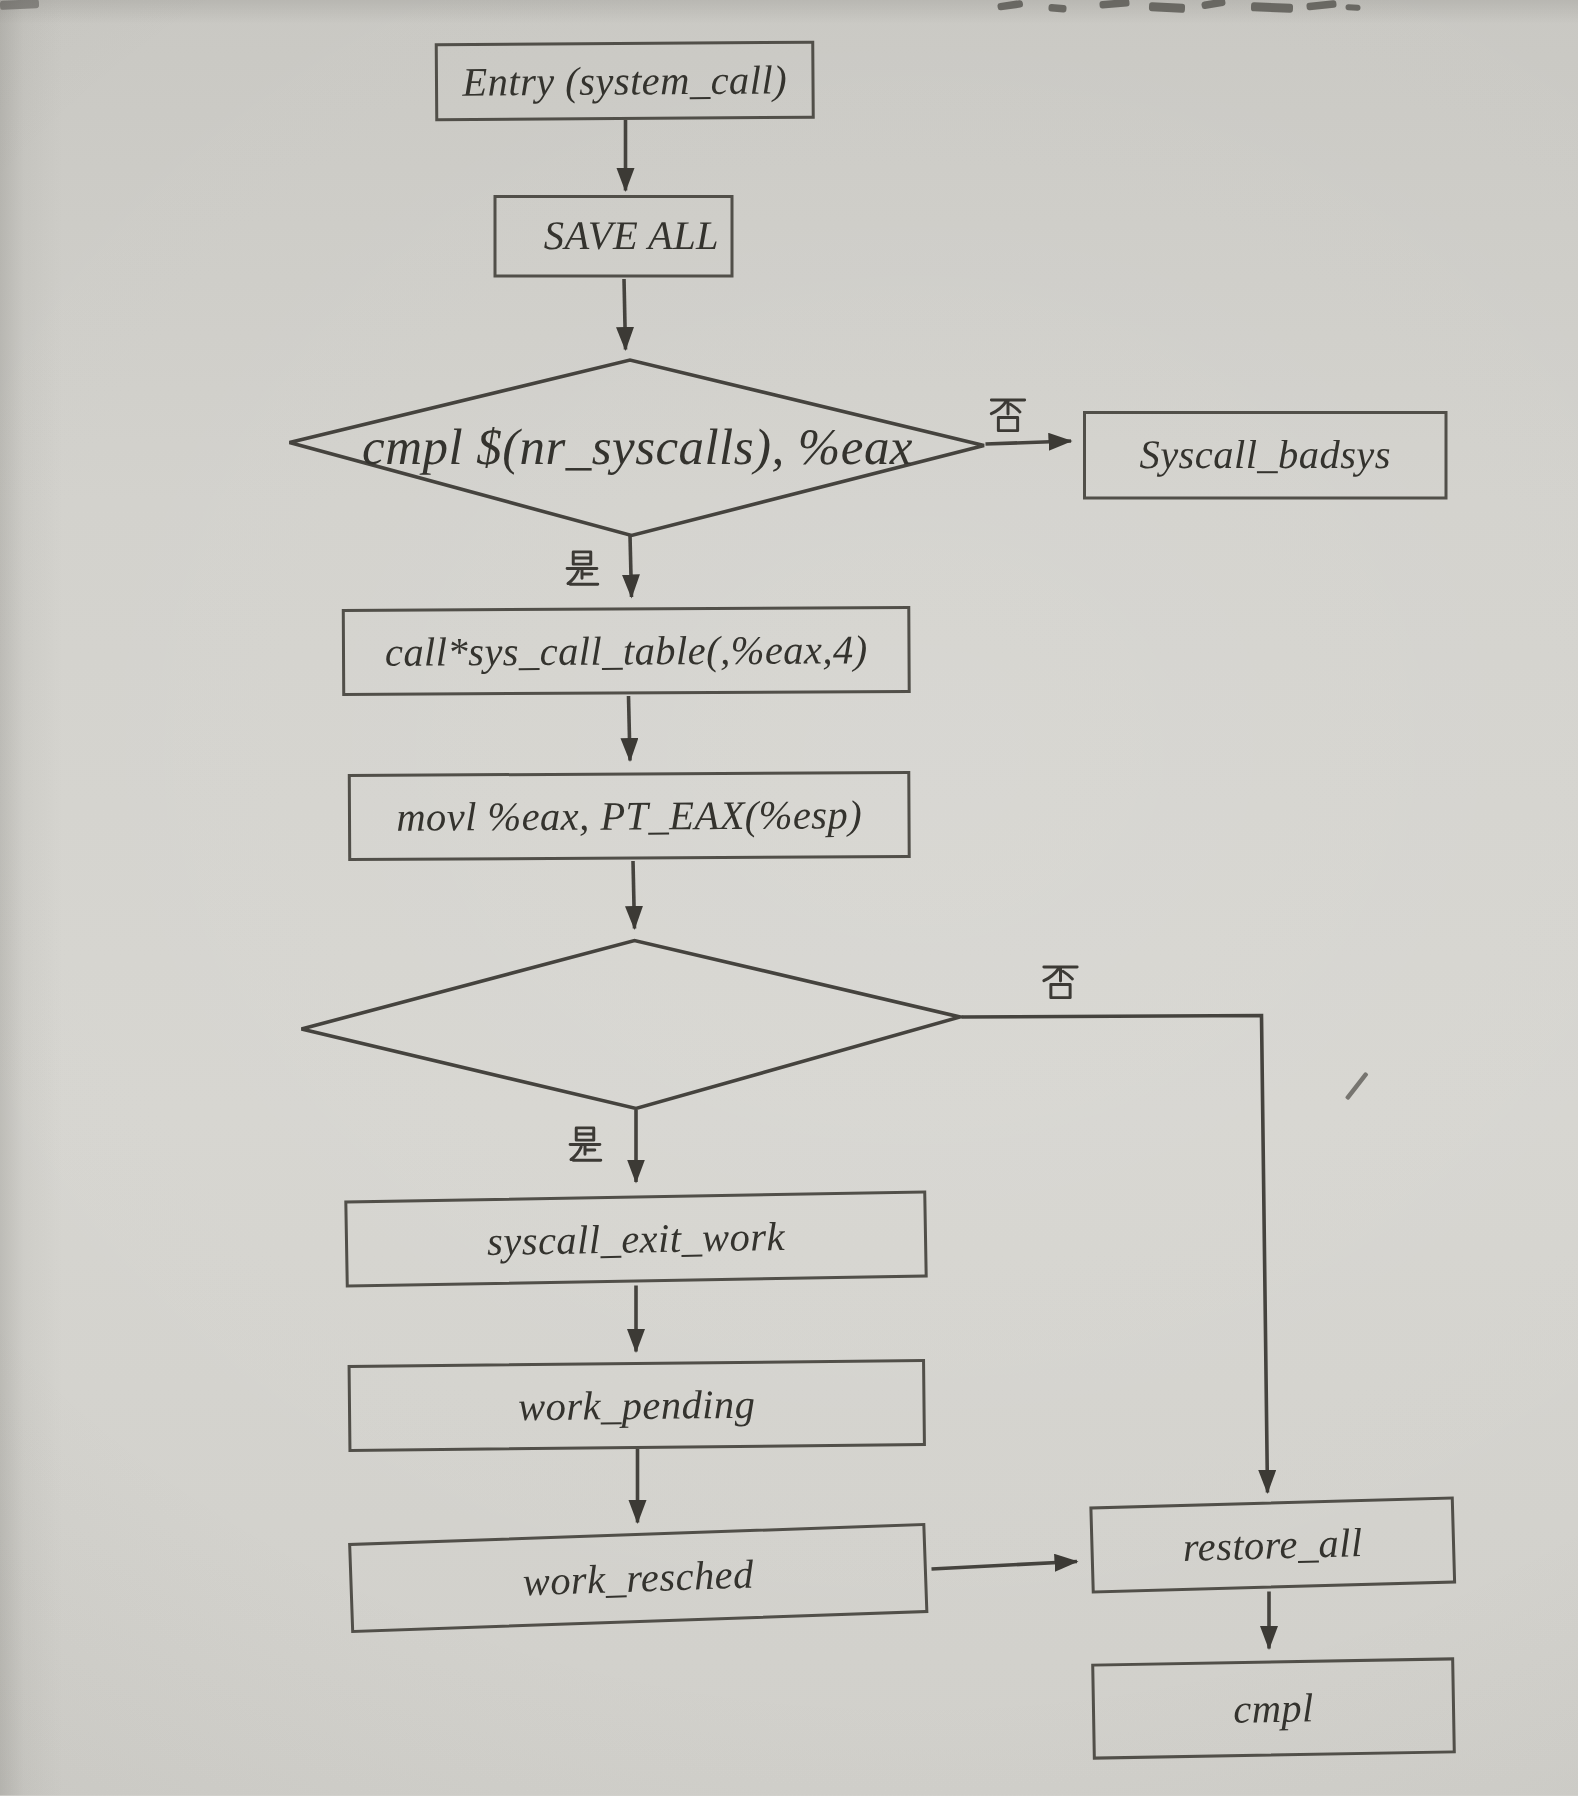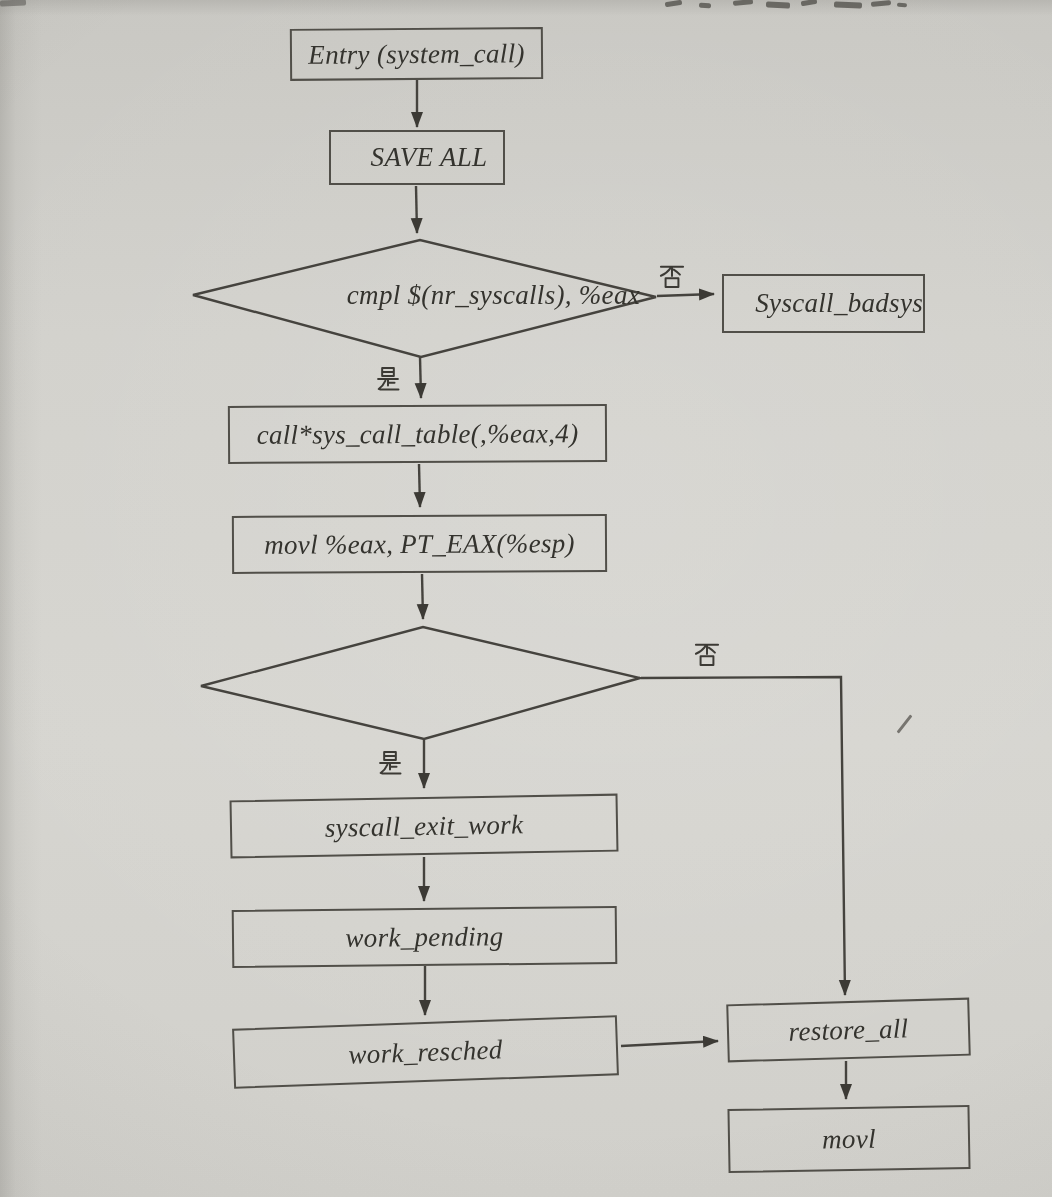--- a/index.html
+++ b/index.html
@@ -20,22 +20,22 @@
   .node{
     position:absolute;
     border:2px solid #514f49;
     display:flex;align-items:center;justify-content:center;
     font-size:27px;color:#34332e;letter-spacing:.3px;
     background:transparent;
     box-sizing:border-box;
     white-space:nowrap;
   }
   .dlabel{
-    position:absolute;text-align:right;
-    font-size:27px;color:#34332e;letter-spacing:.3px;white-space:nowrap;
+    position:absolute;text-align:center;
+    font-size:34px;color:#34332e;letter-spacing:.3px;white-space:nowrap;
   }
   .cjk{position:absolute;width:28px;height:28px;}
   .cjk svg{display:block;width:100%;height:100%;}
   .cjk path{fill:none;stroke:#3c3a35;stroke-width:1.7;stroke-linecap:round;stroke-linejoin:round;}
   .frag{position:absolute;background:#4e4c47;border-radius:2px;opacity:.75;}
   .scratch{position:absolute;background:#5f5d57;opacity:.8;border-radius:1px;}
 </style>
 </head>
 <body>
 
@@ -76,25 +76,25 @@
       <line x1="621" y1="1046" x2="718" y2="1041" marker-end="url(#ah)"></line>
 
       <line x1="846" y1="1061" x2="846" y2="1099" marker-end="url(#ah)"></line>
     </g>
   </svg>
 
   <div class="node" style="left:290px;top:28px;width:253px;height:52px;transform:rotate(-0.4deg);">
     <span>Entry (system_call)</span>
   </div>
 
-  <div class="node" style="left:329px;top:130px;width:176px;height:55px;padding-left:24px;">
+  <div class="node" style="left:329px;top:130px;width:160px;height:55px;padding-left:24px;">
     <span>SAVE ALL</span>
   </div>
 
-  <div class="node" style="left:722px;top:274px;width:203px;height:59px;justify-content:flex-end;">
+  <div class="node" style="left:722px;top:274px;width:243px;height:59px;">
     <span>Syscall_badsys</span>
   </div>
 
   <div class="node" style="left:228px;top:405px;width:379px;height:58px;transform:rotate(-0.3deg);">
     <span>call*sys_call_table(,%eax,4)</span>
   </div>
 
   <div class="node" style="left:232px;top:515px;width:375px;height:58px;transform:rotate(-0.3deg);">
     <span>movl %eax, PT_EAX(%esp)</span>
   </div>
@@ -109,21 +109,21 @@
 
   <div class="node" style="left:233px;top:1022px;width:385px;height:60px;transform:rotate(-2deg);">
     <span>work_resched</span>
   </div>
 
   <div class="node" style="left:727px;top:1001px;width:243px;height:58px;transform:rotate(-1.6deg);">
     <span>restore_all</span>
   </div>
 
   <div class="node" style="left:728px;top:1107px;width:242px;height:64px;transform:rotate(-1deg);">
-    <span>movl</span>
+    <span>cmpl</span>
   </div>
 
   <div class="dlabel" style="left:210px;top:280px;width:430px;">cmpl $(nr_syscalls), %eax</div>
 
 
   <span class="cjk" role="img" style="left:658px;top:262px;" aria-label="否">
     <svg viewBox="0 0 24 24">
         <path d="M2.5 4 H21.5 M12 4 V12 M11 4.8 C8.5 8.5 5.5 10.5 2.5 11.8 M13.5 6.5 C15.5 7.8 17.3 9.2 18.8 10.8 M6.5 14 H17.5 V21.5 H6.5 Z"></path>
       </svg>
   </span>

